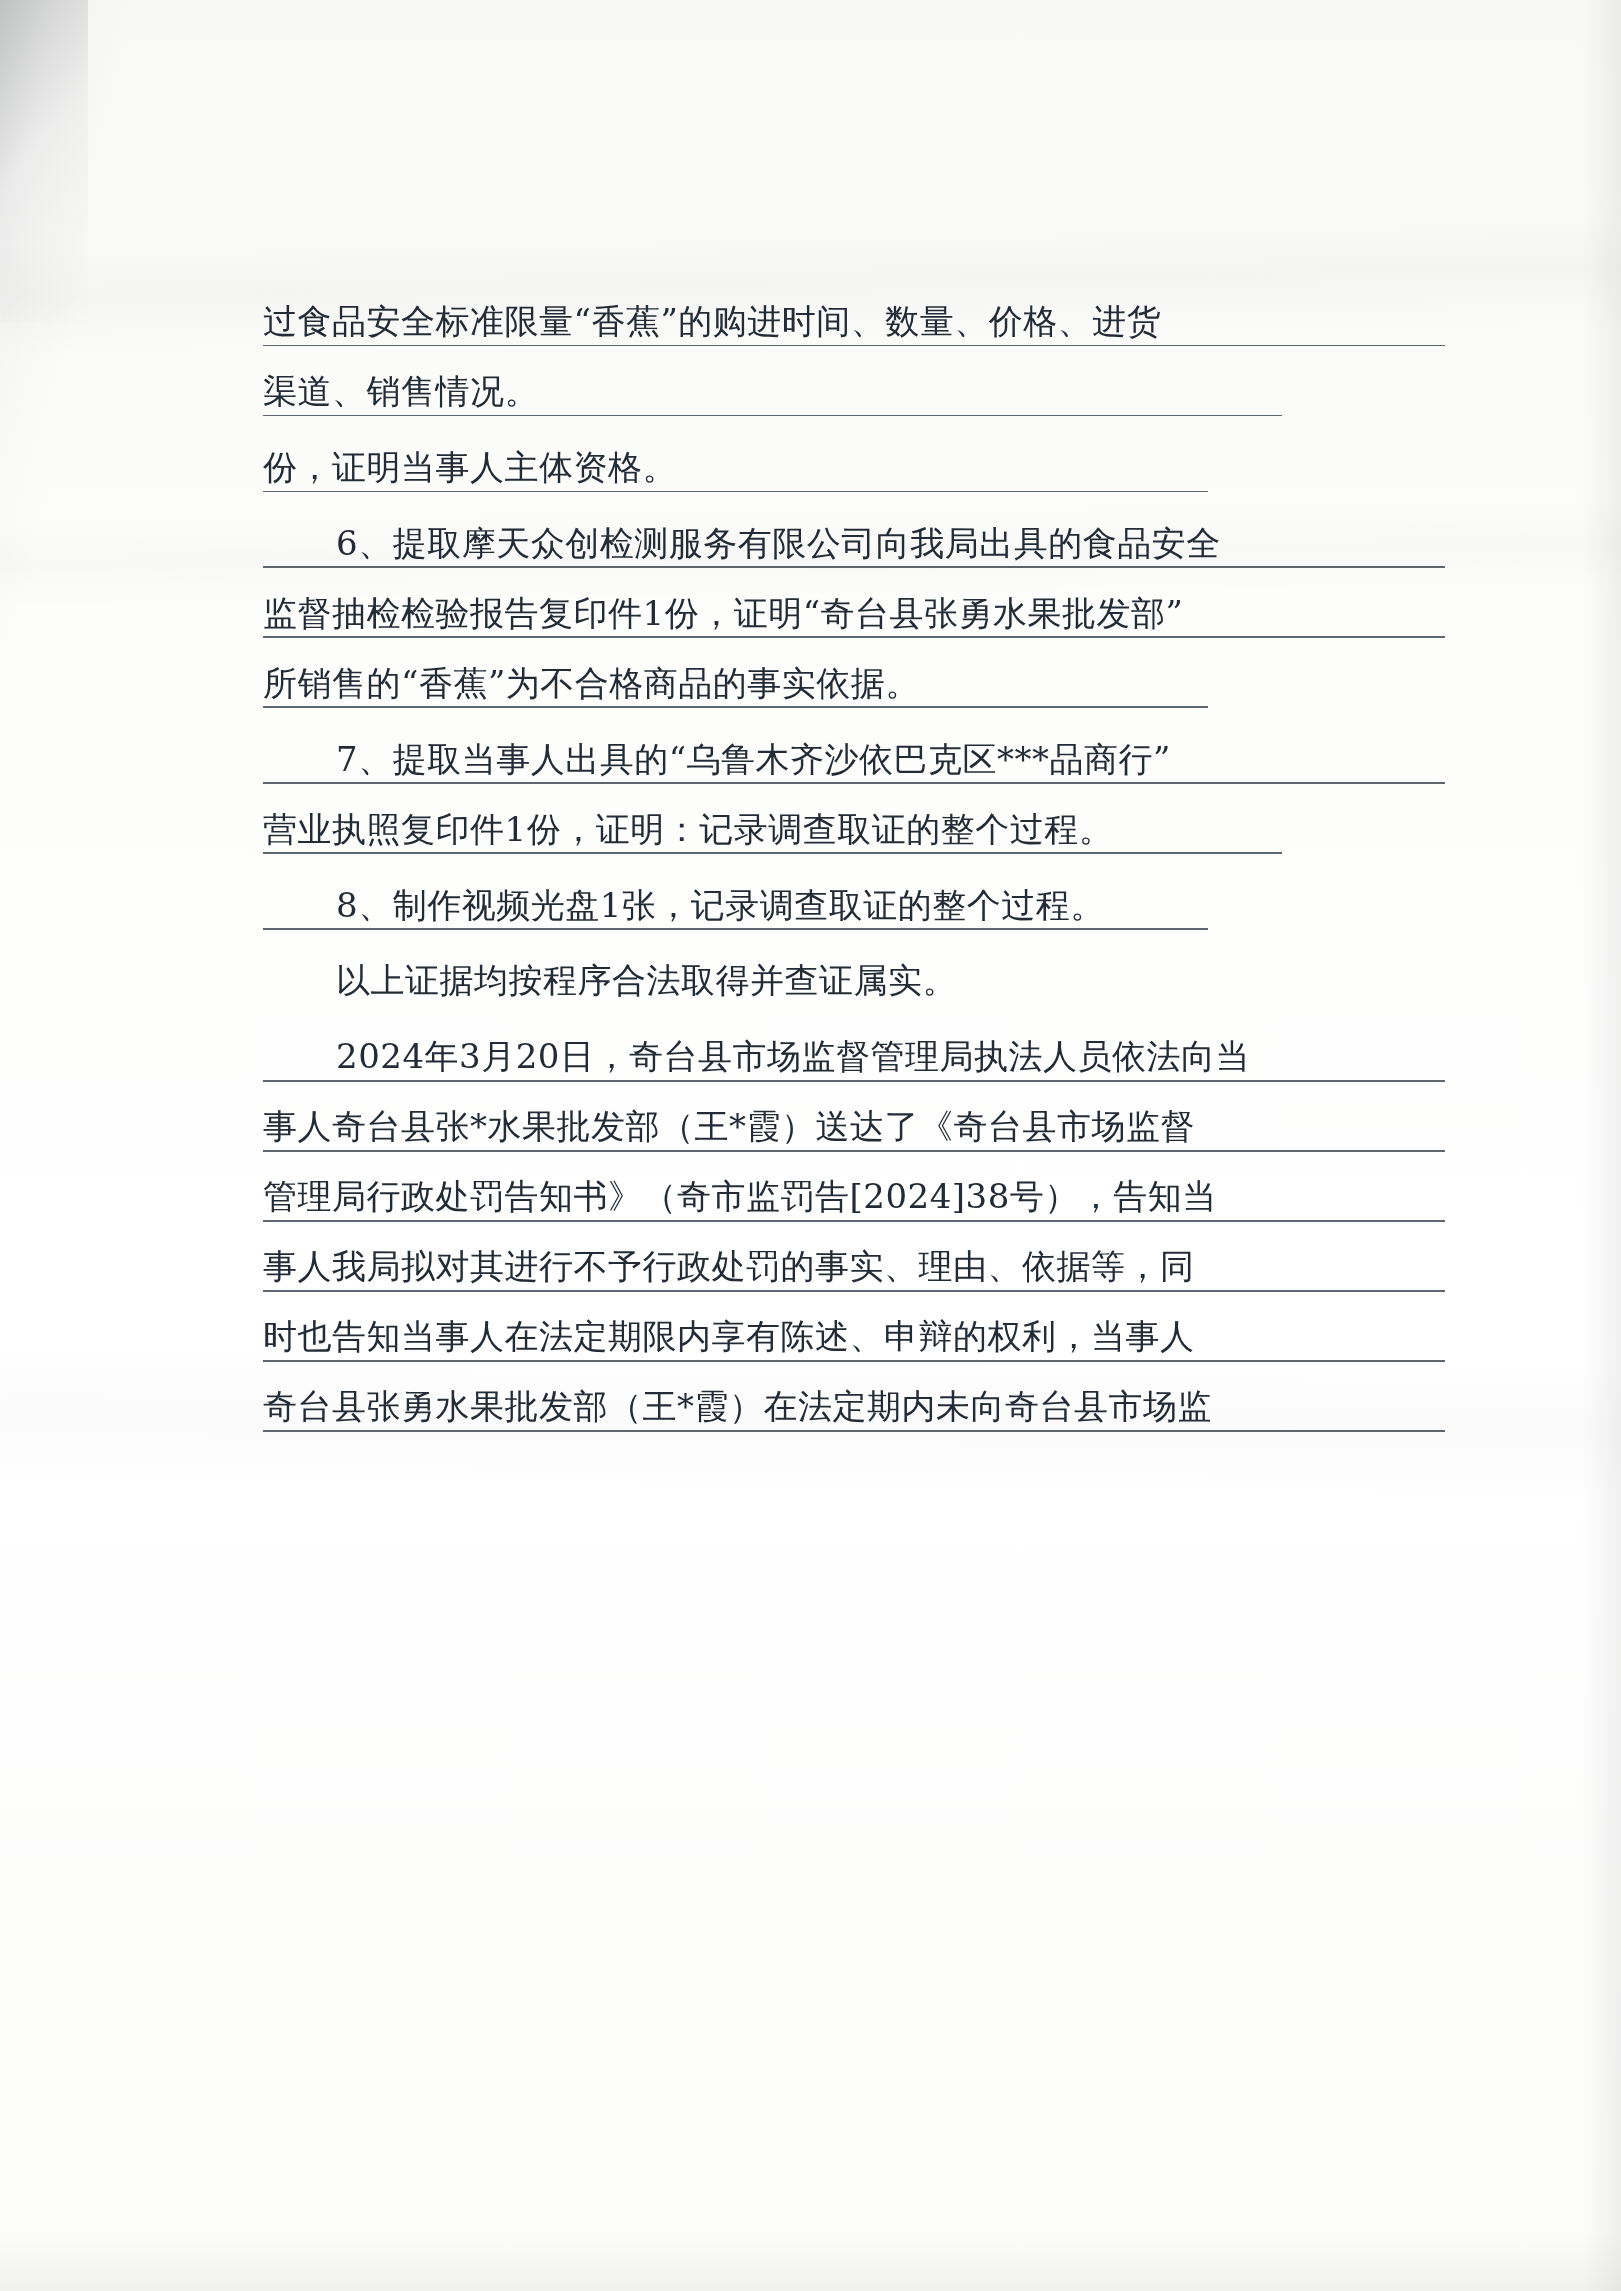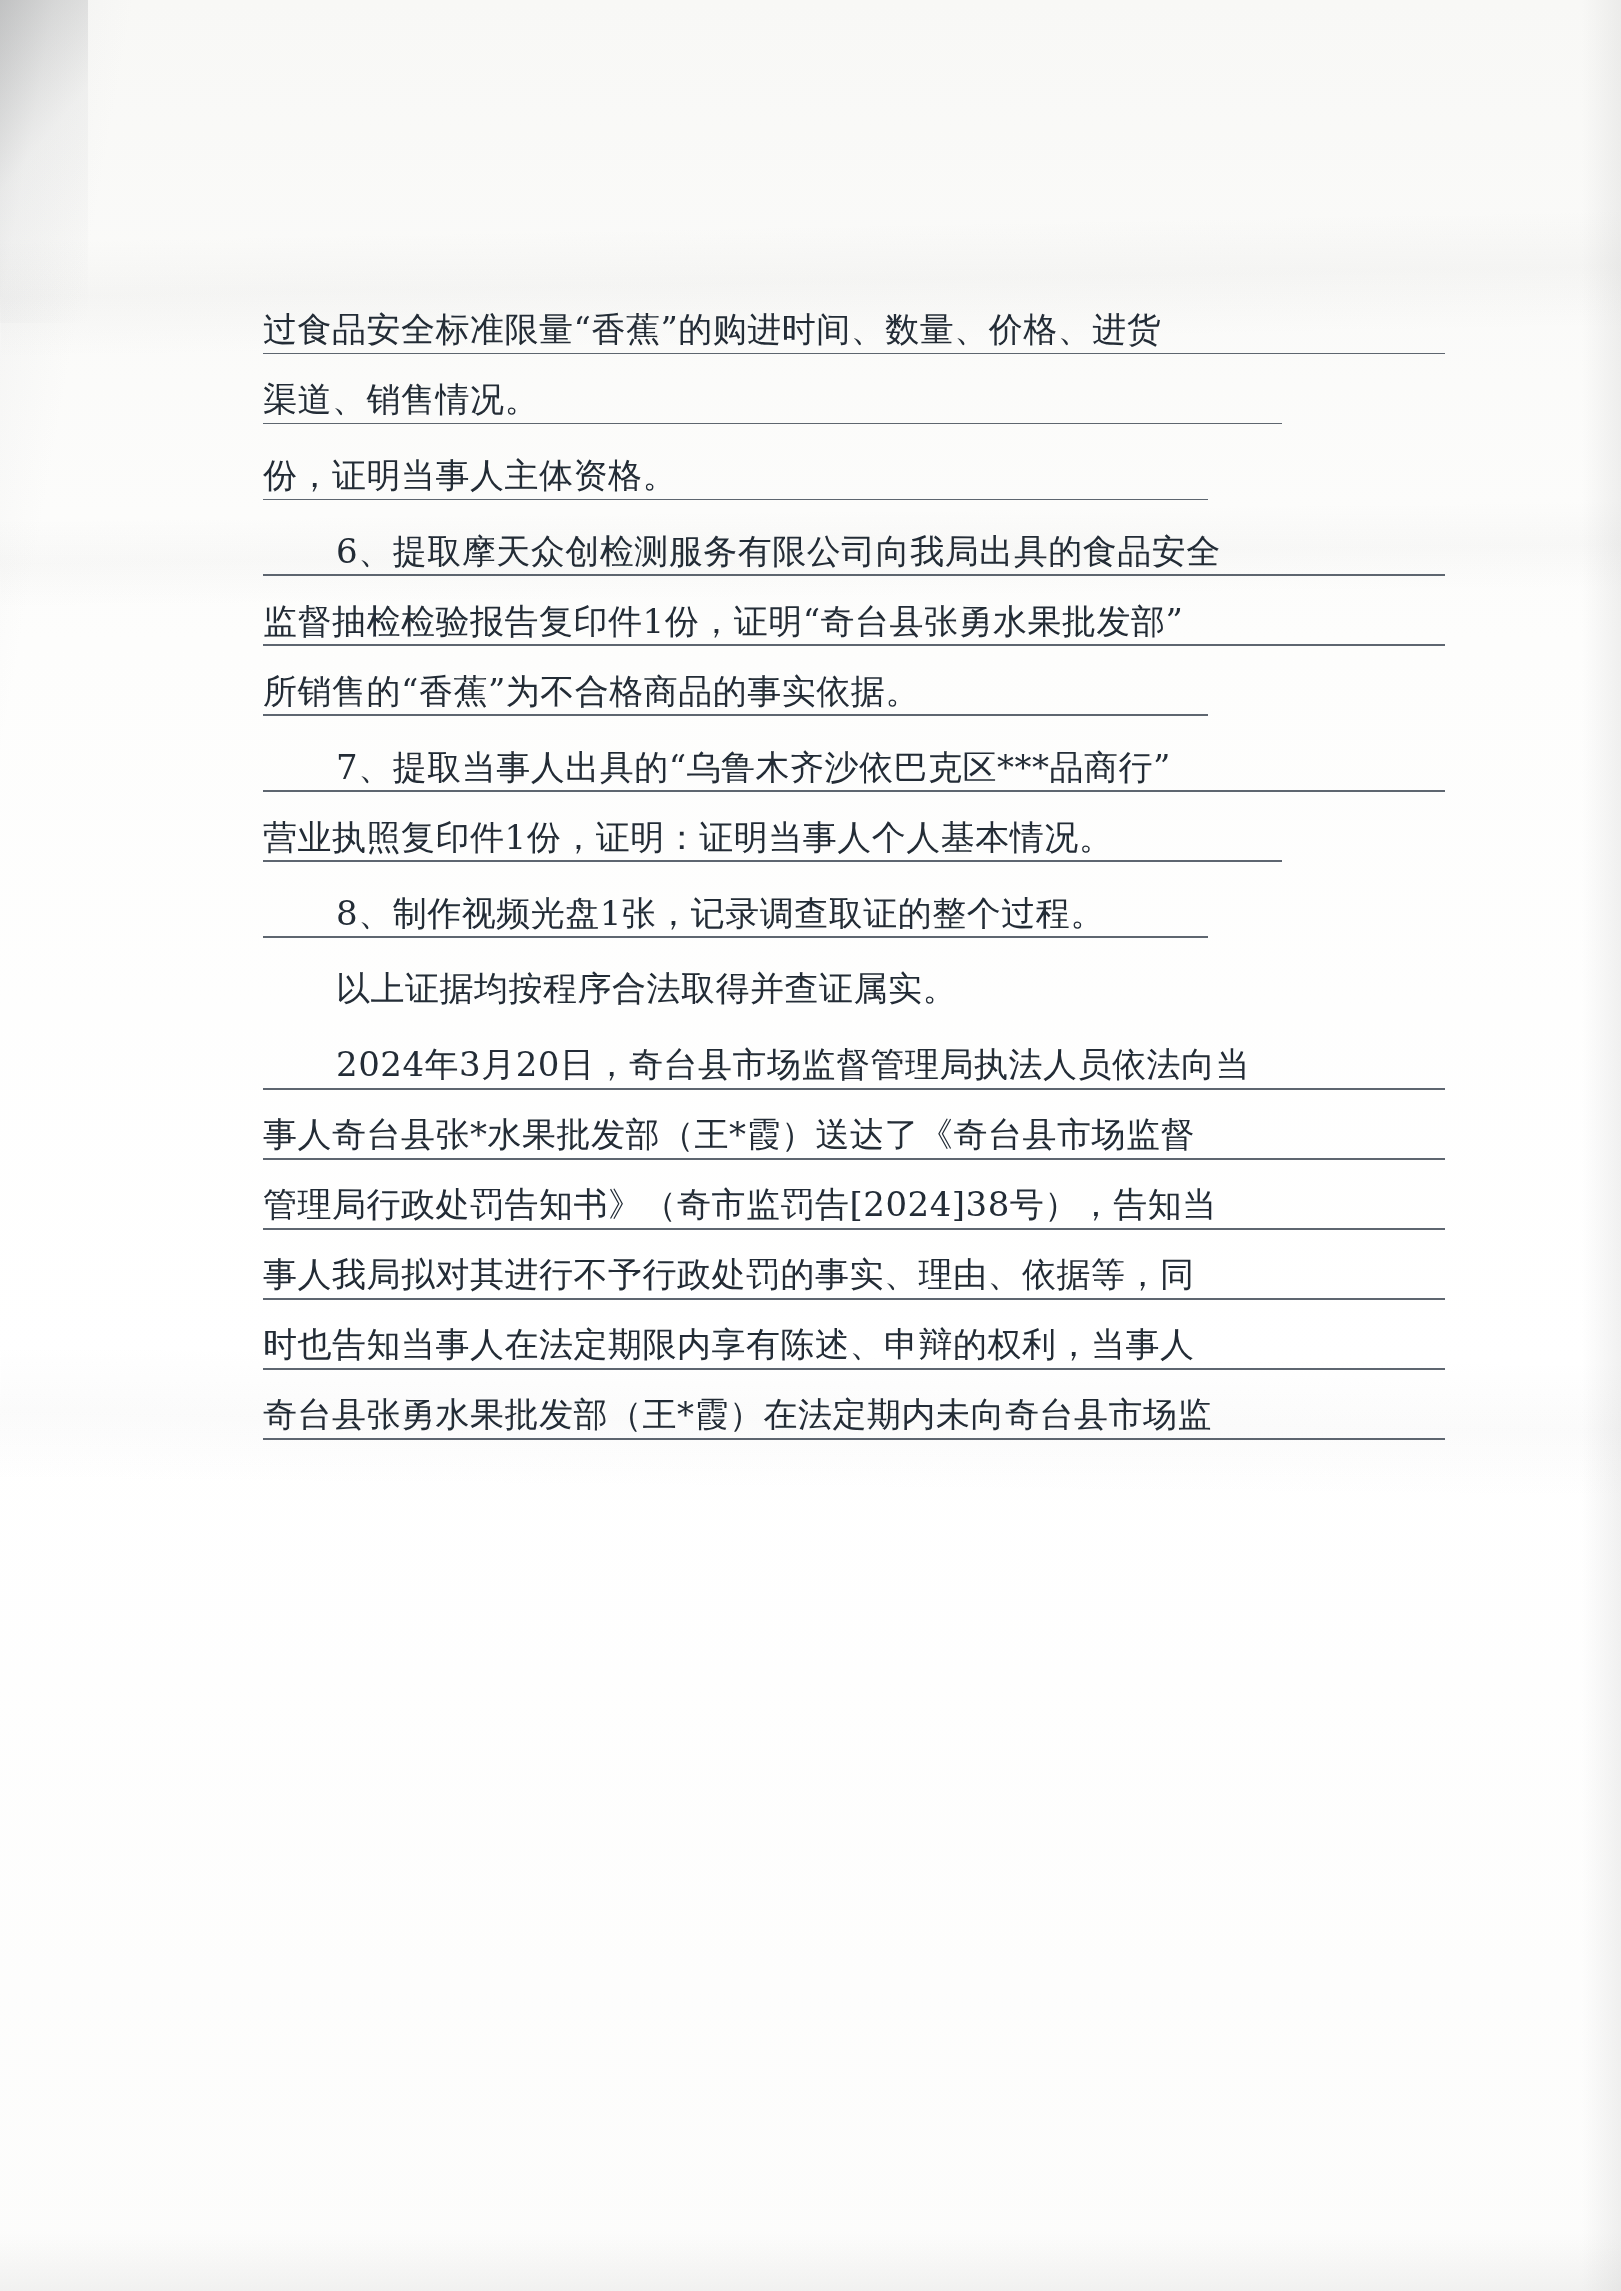--- a/index.html
+++ b/index.html
@@ -63,21 +63,21 @@
     left: 0; bottom: 0;
     width: 100%; height: 59px;
     background: linear-gradient(0deg, rgba(190,190,190,0.18) 0%, rgba(255,255,255,0) 100%);
     pointer-events: none;
   }
 
   
   .doc-body {
     position: absolute;
     left: 263px;
-    top: 294px;
+    top: 286px;
     width: 1176px;
   }
   .para {
     margin: 0 0 5.9px 0;
   }
   .line {
     position: relative;
     font-size: 34px;
     line-height: 70px;
     color: #232c36;
@@ -128,21 +128,21 @@
 
 
   <div class="para">
     <div class="line ul indent">6、提取摩天众创检测服务有限公司向我局出具的食品安全</div>
     <div class="line ul">监督抽检检验报告复印件1份，证明“奇台县张勇水果批发部”</div>
     <div class="line ul short2">所销售的“香蕉”为不合格商品的事实依据。</div>
   </div>
 
   <div class="para">
     <div class="line ul indent">7、提取当事人出具的“乌鲁木齐沙依巴克区***品商行”</div>
-    <div class="line ul short1">营业执照复印件1份，证明：证明当事人个人基本情况。</div>
+    <div class="line ul short1">营业执照复印件1份，证明：记录调查取证的整个过程。</div>
   </div>
 
   <div class="para">
     <div class="line ul indent short2">8、制作视频光盘1张，记录调查取证的整个过程。</div>
   </div>
 
   <div class="para">
     <div class="line indent">以上证据均按程序合法取得并查证属实。</div>
   </div>
 

